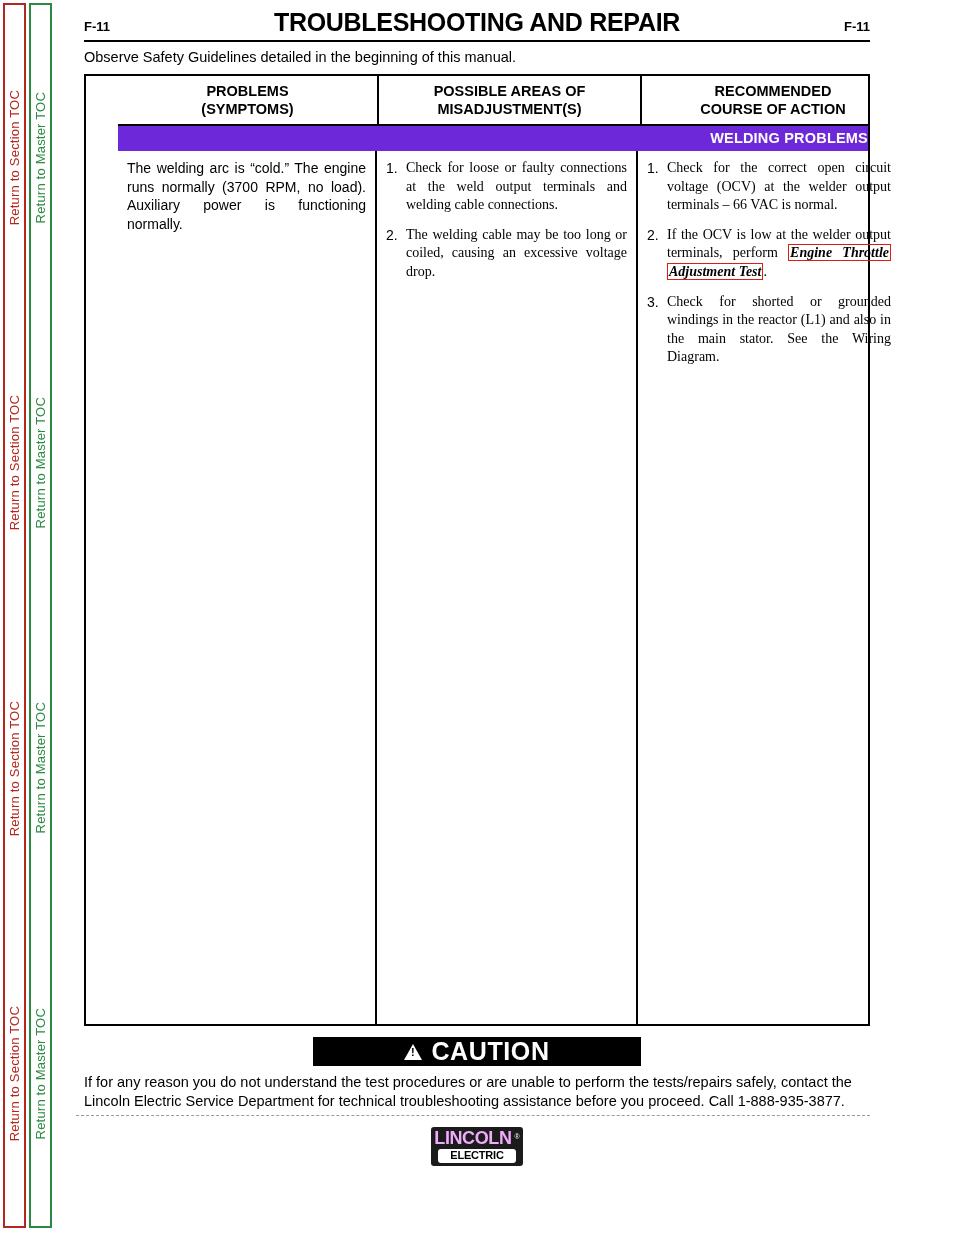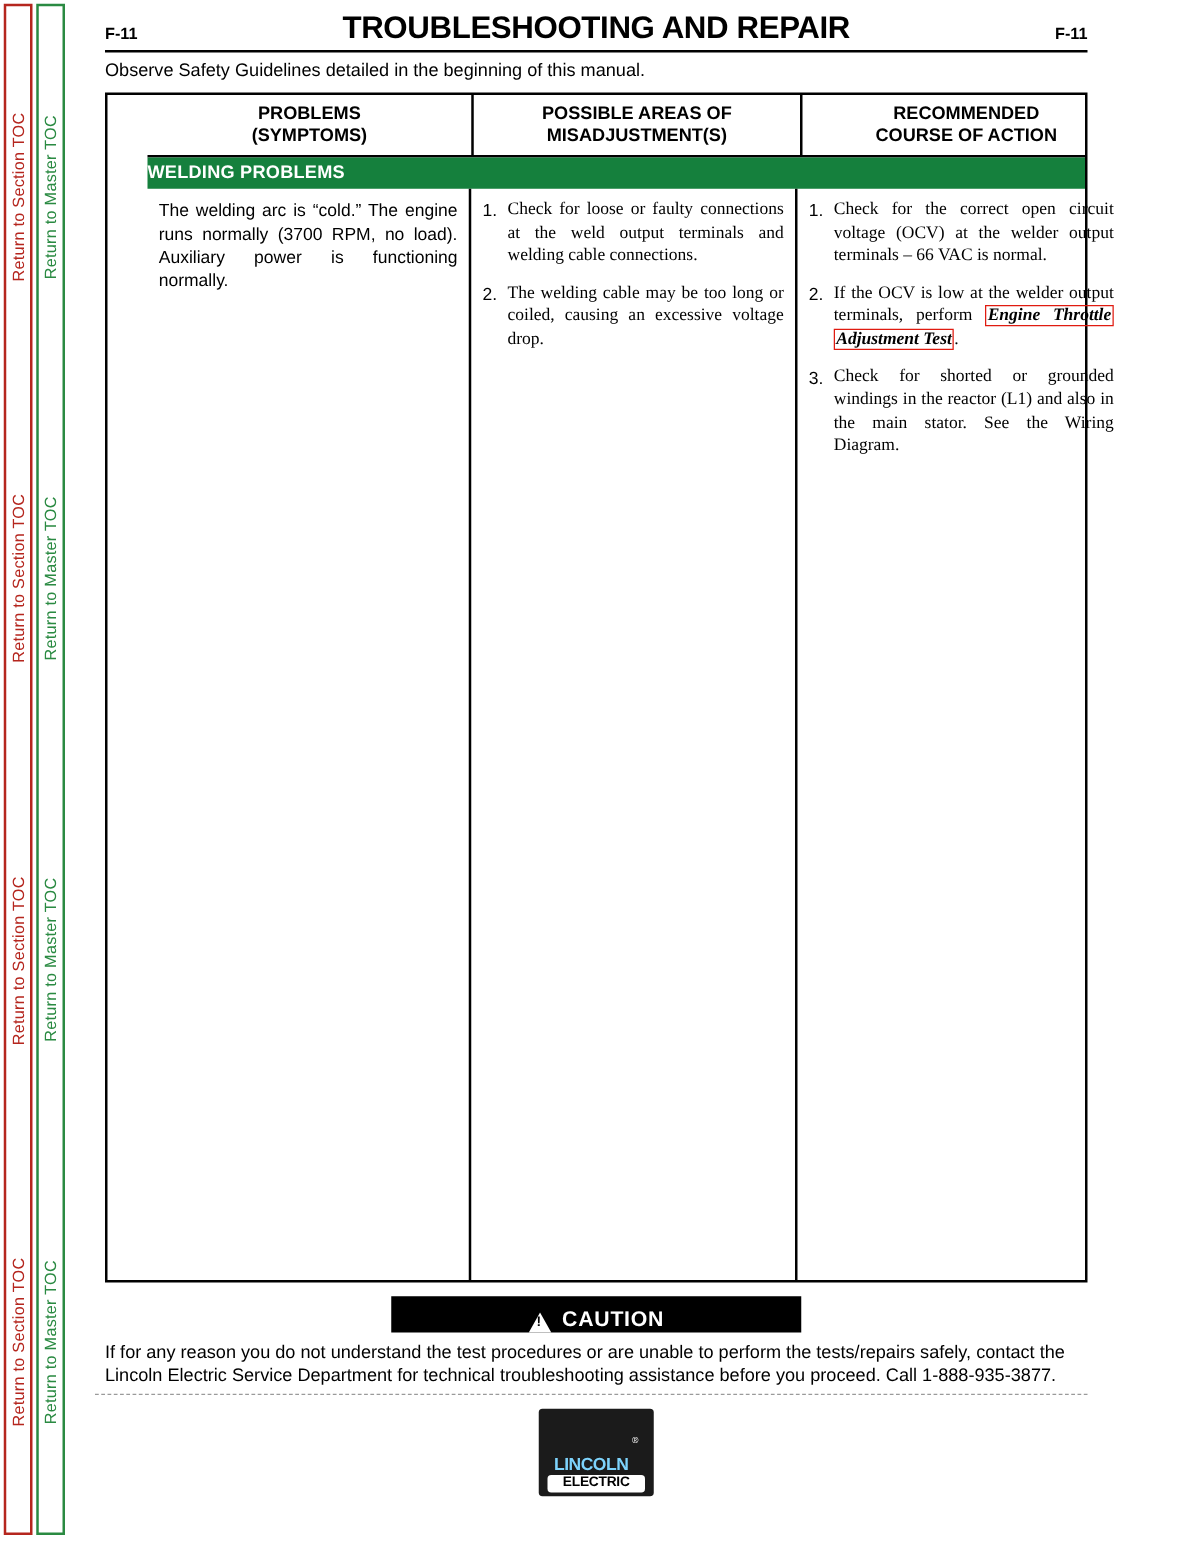--- a/index.html
+++ b/index.html
@@ -114,23 +114,23 @@
     font-size: 14.5px;
     font-weight: bold;
     line-height: 1.25;
     text-align: center;
   }
   .ts-head-cell.c1 { width: 259px; border-right: 2px solid #000; }
   .ts-head-cell.c2 { width: 261px; border-right: 2px solid #000; }
   .ts-head-cell.c3 { width: 262px; }
 
   .ts-band {
-    background: #15803d;
+    background: #6d28d9;
     color: #fff;
-    text-align: left;
+    text-align: right;
     font-size: 14.5px;
     font-weight: bold;
     letter-spacing: 0.2px;
     padding: 4px 0 5px;
   }
 
   .ts-body-row {
     display: flex;
     flex: 1 1 auto;
     min-height: 0;
@@ -188,24 +188,24 @@
     margin-top: 11px;
     display: flex;
     justify-content: center;
   }
   .caution-banner {
     background: #000;
     color: #fff;
     width: 328px;
     height: 29px;
     display: flex;
-    align-items: flex-end;
+    align-items: center;
     justify-content: center;
     gap: 9px;
-    font-size: 17px;
+    font-size: 25px;
     font-weight: bold;
     letter-spacing: 0.6px;
   }
   .warn-tri {
     display: inline-block;
     width: 0;
     height: 0;
     border-left: 9px solid transparent;
     border-right: 9px solid transparent;
     border-bottom: 16px solid #fff;
@@ -253,26 +253,25 @@
     padding: 2px 3px 3px;
     box-sizing: border-box;
   }
   .logo-top {
     display: flex;
     align-items: center;
     justify-content: center;
     gap: 3px;
   }
   .logo-lincoln {
-    color: #7dd3fc;
-    font-size: 14px;
+    color: #f0abfc;
+    font-size: 18px;
     font-weight: bold;
     letter-spacing: -0.4px;
     line-height: 1.05;
-    margin-top: 35px;
   }
   .logo-reg {
     color: #ffffff;
     font-size: 7px;
     line-height: 1;
     padding-bottom: 4px;
   }
   .logo-bottom {
     background: #ffffff;
     color: #000000;

